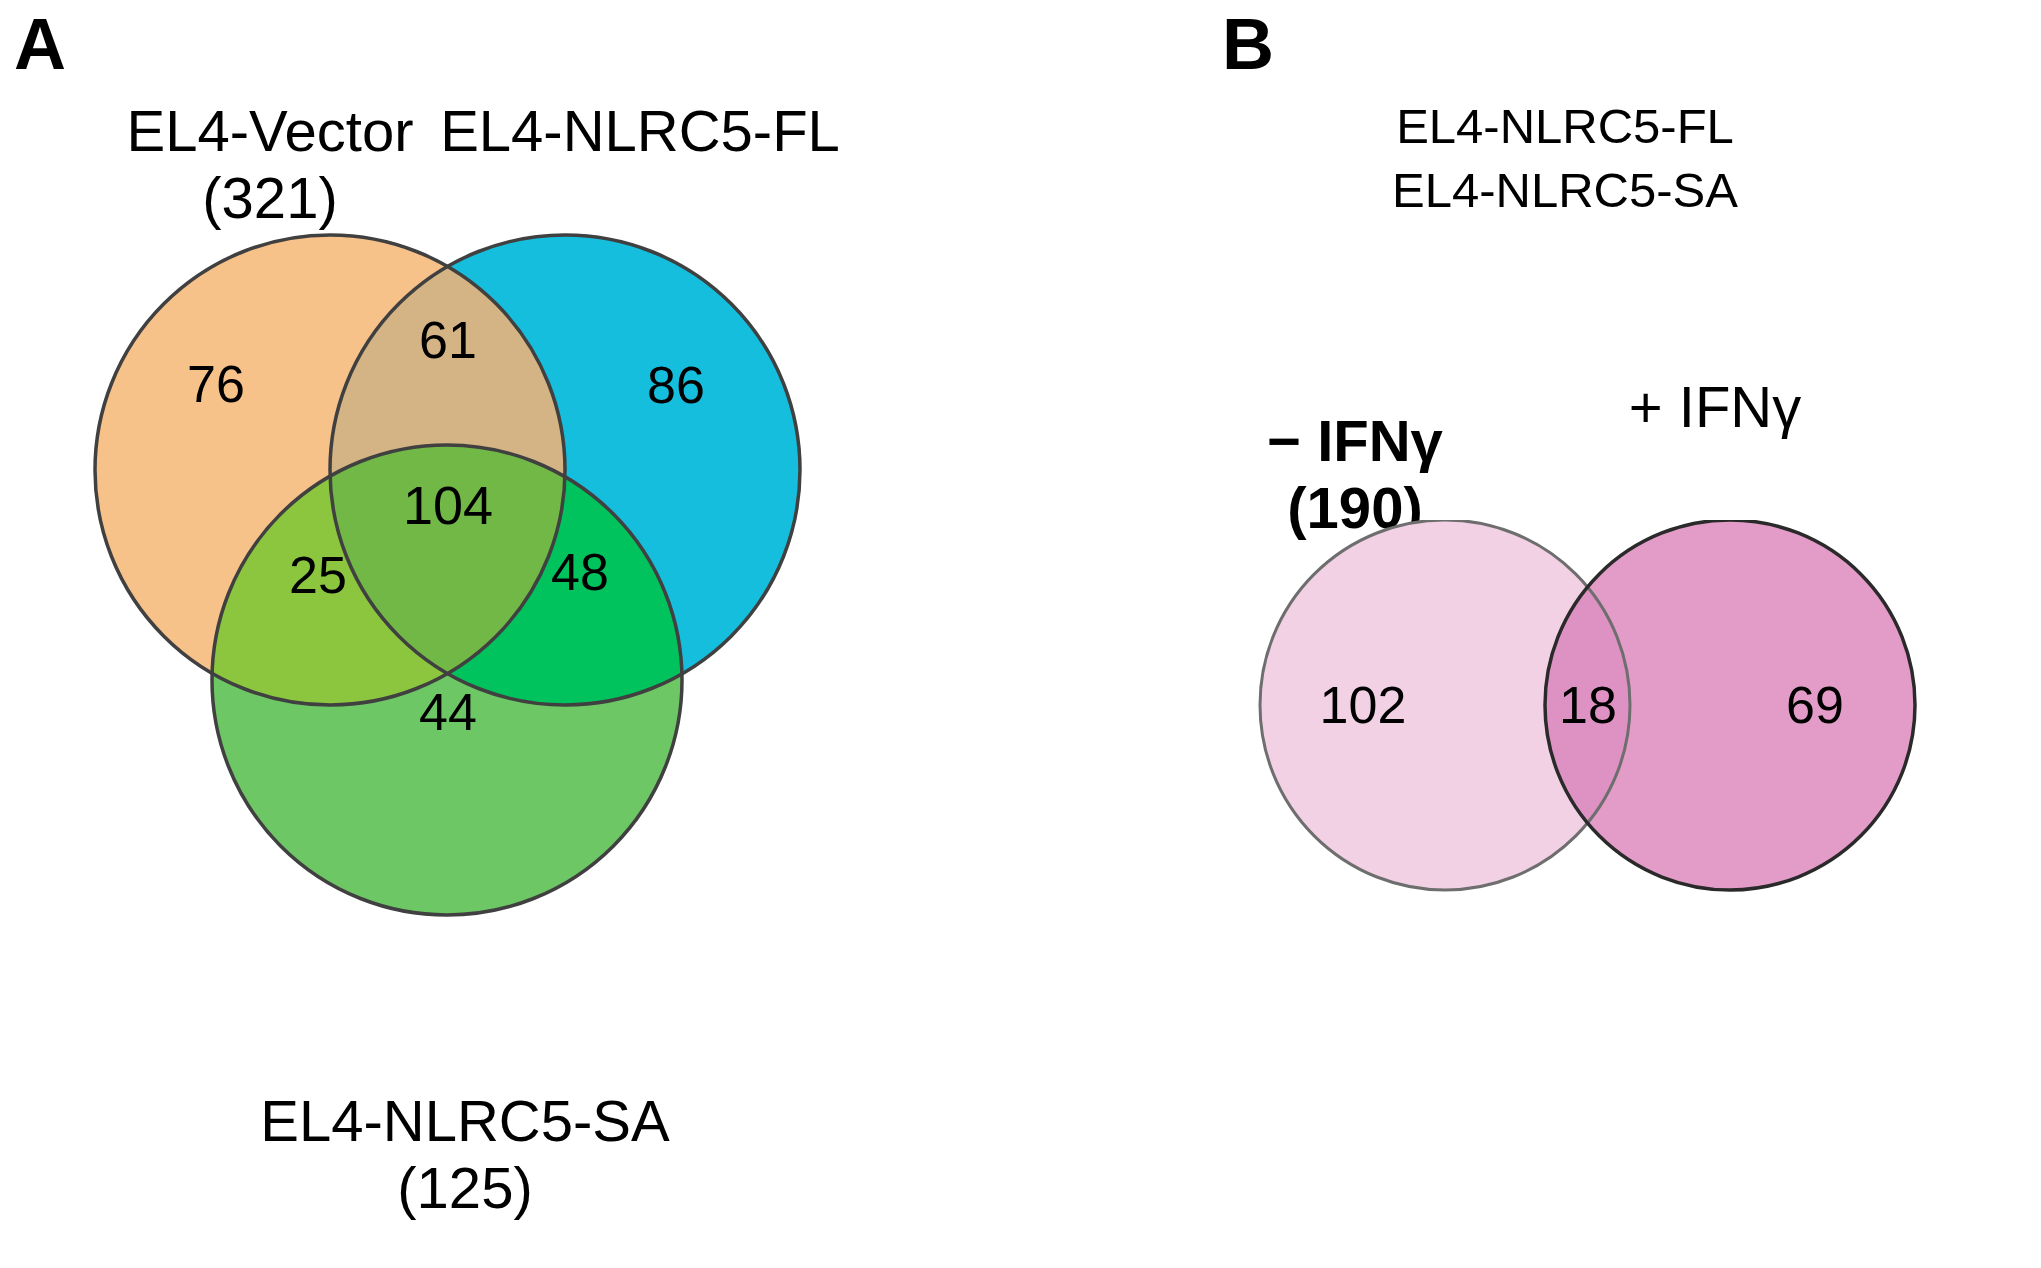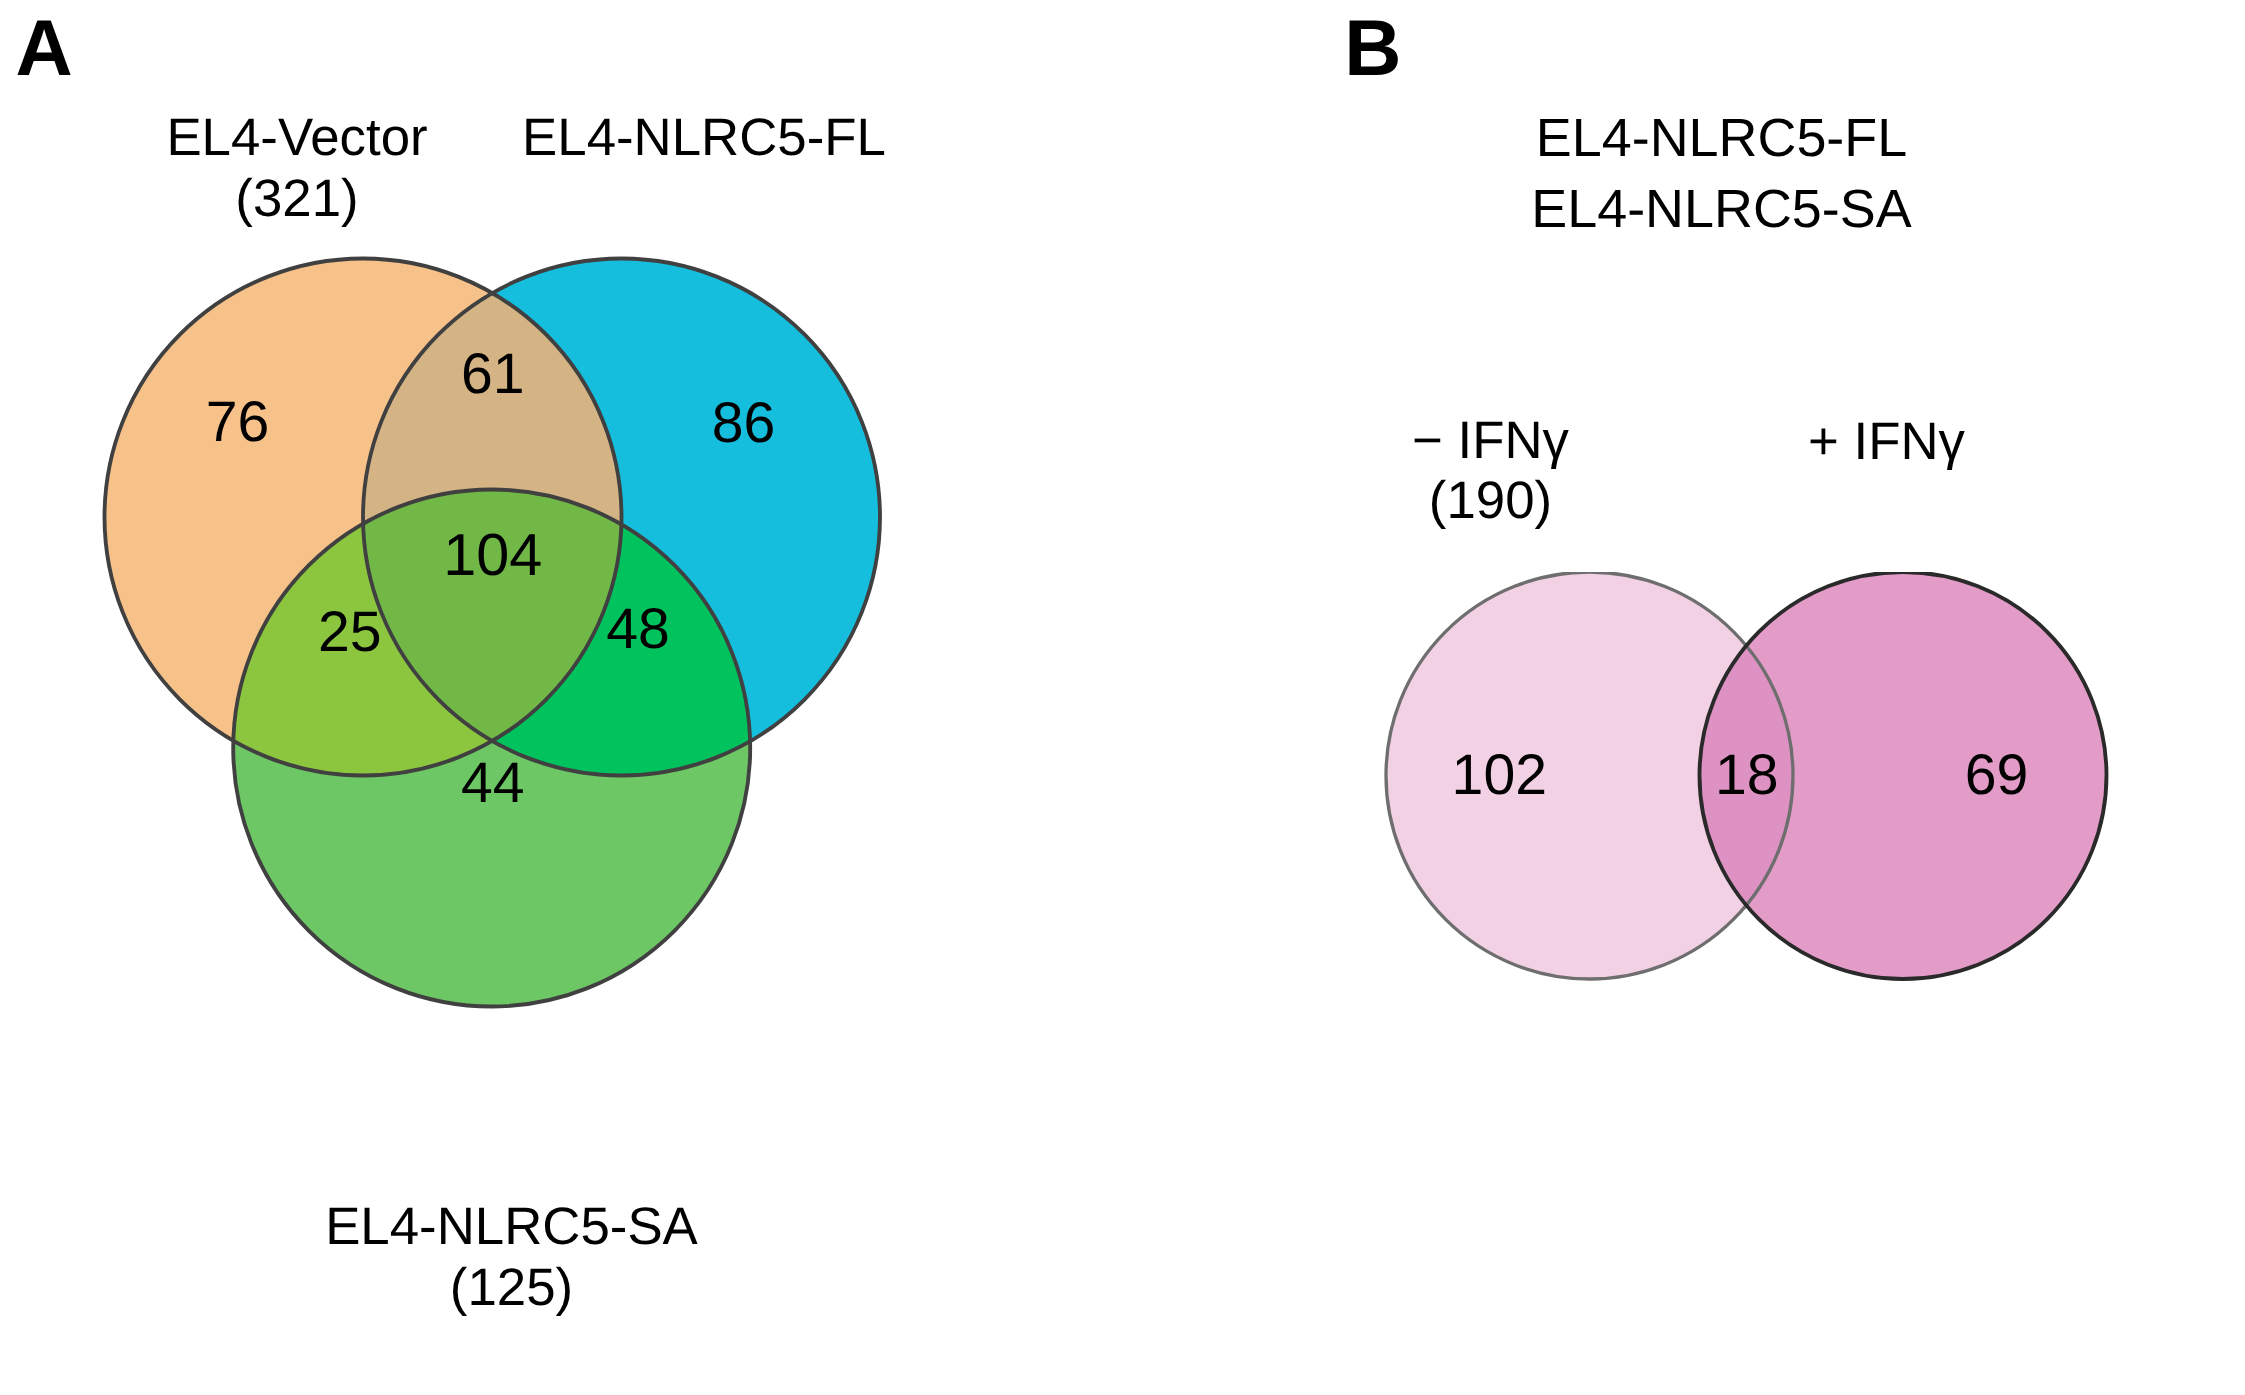--- a/index.html
+++ b/index.html
@@ -30,38 +30,38 @@
     color: #000;
     letter-spacing: 0px;
   }
   #panel-a-letter { left: 14px; top: 8px; }
   #panel-b-letter { left: 1222px; top: 8px; }
 
   .vlabel {
     position: absolute;
     text-align: center;
     font-family: "Liberation Sans", sans-serif;
-    font-size: 48px;
+    font-size: 58px;
     line-height: 1.15;
     color: #000;
     white-space: nowrap;
   }
   .vlabel .count { display: block; }
 
   
   #label-el4-vector { left: 60px; top: 98px; width: 420px; }
   #label-el4-nlrc5-fl { left: 430px; top: 98px; width: 420px; }
   #label-el4-nlrc5-sa { left: 155px; top: 1088px; width: 620px; }
 
   
   #label-b-title {
     left: 1215px; top: 95px; width: 700px;
     font-size: 49px; line-height: 1.30;
   }
-  #label-b-minus-ifng { left: 1190px; top: 373px; width: 330px; }
+  #label-b-minus-ifng { left: 1190px; top: 408px; width: 330px; font-weight: bold; }
   #label-b-plus-ifng { left: 1550px; top: 374px; width: 330px; }
 
   svg { display: block; }
   .venn-svg { position: absolute; }
   #venn-a { left: 0px; top: 180px; }
   #venn-b { left: 1190px; top: 520px; }
 
   .venn-num {
     font-family: "Liberation Sans", sans-serif;
     font-size: 52px;

